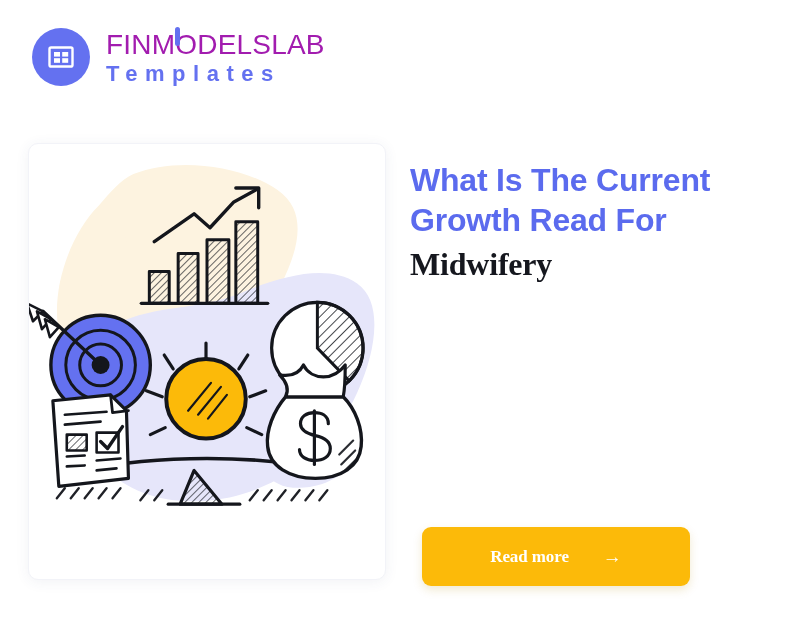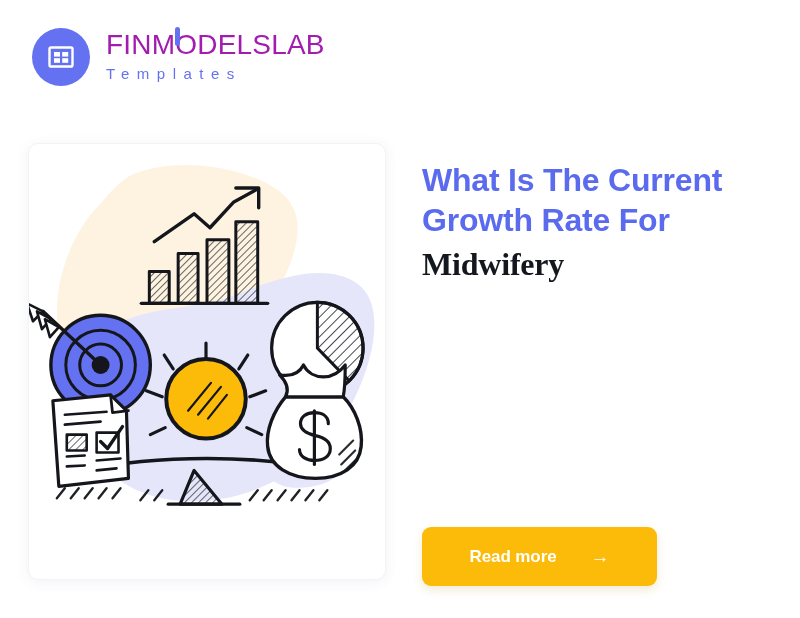--- a/index.html
+++ b/index.html
@@ -62,23 +62,23 @@
     left: 69px;
     top: -3px;
     width: 5px;
     height: 19px;
     border-radius: 3px;
     background: #6471F0;
   }
 
   .brand-sub {
     margin-top: 4px;
-    font-size: 15px;
+    font-size: 22px;
     line-height: 20px;
-    font-weight: 400;
+    font-weight: 700;
     letter-spacing: 7.5px;
     color: #6471F0;
     white-space: nowrap;
   }
 
   
   .art-card {
     position: absolute;
     left: 28px;
     top: 143px;
@@ -89,46 +89,46 @@
     border: 1px solid #f2f3f8;
     box-shadow: 0 2px 14px rgba(60, 64, 120, 0.07);
     overflow: hidden;
   }
 
   .art-card svg { display: block; width: 100%; height: 100%; }
 
   
   .content {
     position: absolute;
-    left: 422px;
+    left: 410px;
     top: 160px;
     width: 350px;
   }
 
   .headline {
     font-size: 32px;
     line-height: 40px;
     font-weight: 700;
     letter-spacing: -0.2px;
   }
 
   .headline .accent { color: #5B6BEE; display: block; }
   .headline .dark   { color: #15171e; display: block; margin-top: 4px; font-family: Liberation Serif, serif; }
 
   .cta {
     position: absolute;
     left: 422px;
     top: 527px;
-    width: 235px;
+    width: 268px;
     height: 59px;
     border: none;
     border-radius: 9px;
     background: #FCBA09;
     color: #ffffff;
-    font-family: Liberation Sans, sans-serif;
+    font-family: Liberation Serif, serif;
     font-size: 17px;
     font-weight: 700;
     letter-spacing: -0.1px;
     display: flex;
     align-items: center;
     justify-content: center;
     gap: 34px;
     cursor: pointer;
     box-shadow: 0 4px 10px rgba(180, 140, 10, 0.18);
   }
@@ -287,21 +287,21 @@
           <line x1="314" y1="322" x2="328" y2="308"></line>
           <line x1="318" y1="328" x2="330" y2="316"></line>
         </g>
       </g>
     </svg>
   </div>
 
   <div class="content">
     <h1 class="headline">
       <span class="accent">What Is The Current</span>
-      <span class="accent">Growth Rate For</span>
+      <span class="accent">Growth Read For</span>
       <span class="dark">Midwifery</span>
     </h1>
   </div>
 
   <button class="cta">
     <span>Read more</span>
     <span class="cta-arrow">→</span>
   </button>
 
 </div>

